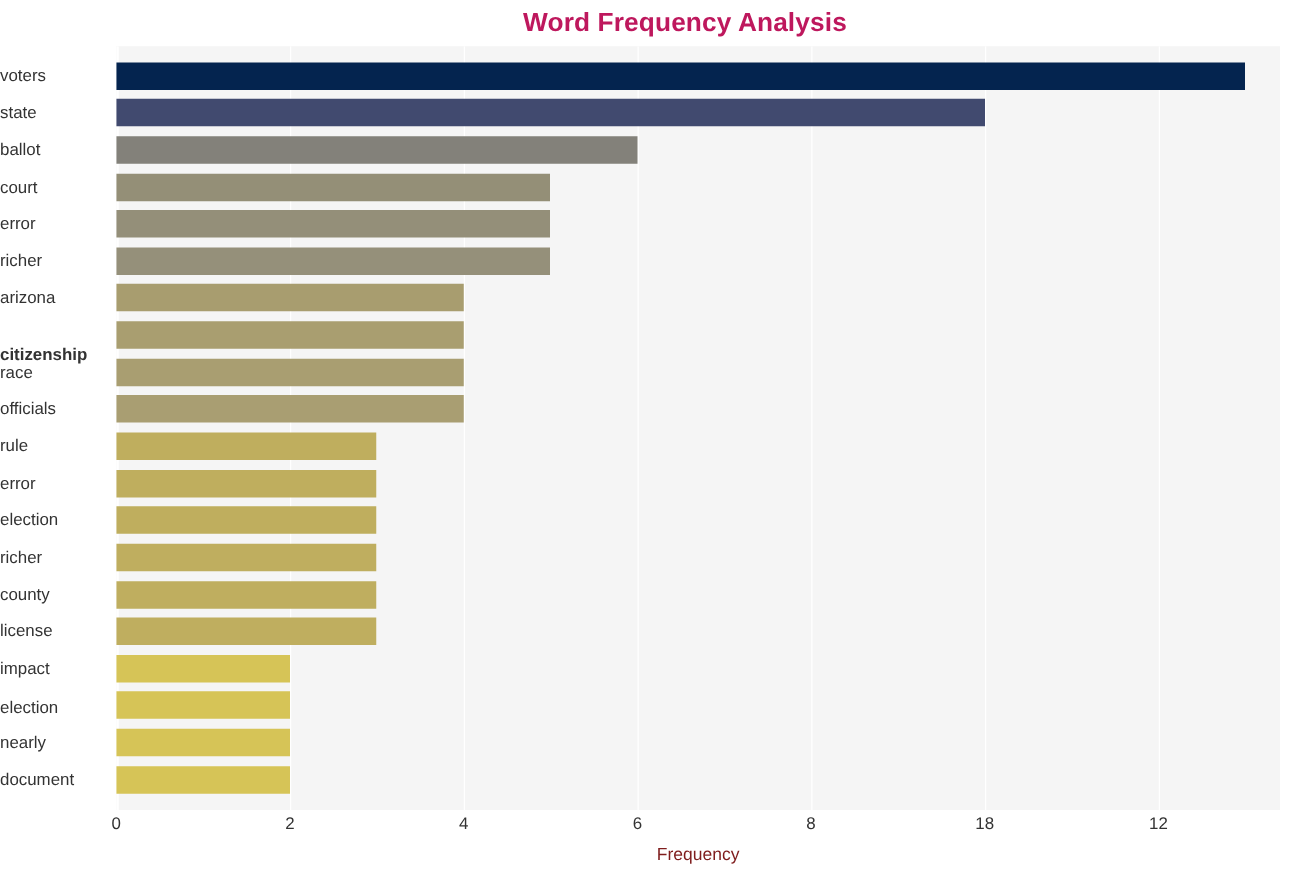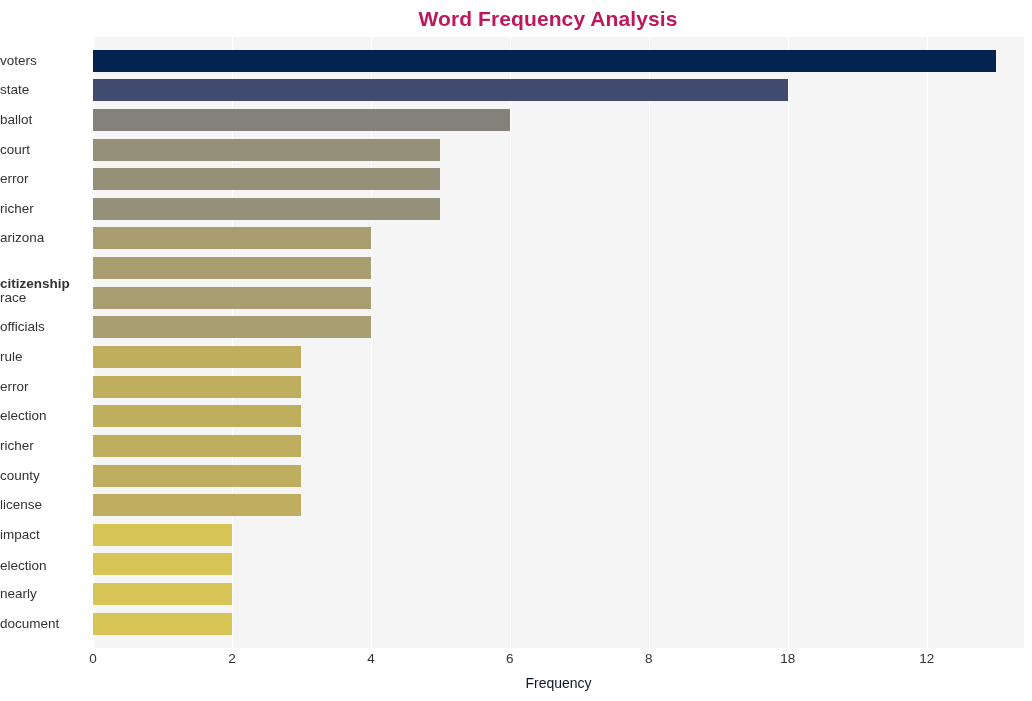--- a/index.html
+++ b/index.html
@@ -107,21 +107,21 @@
     line-height: 18px;
     white-space: nowrap;
   }
   #x-axis-title {
     position: absolute;
     left: 93px;
     top: 674px;
     width: 931px;
     text-align: center;
     font-size: 14px;
-    color: #0f172a;
+    color: #7f1d1d;
     line-height: 18px;
   }
 </style>
 </head>
 <body>
 
 <div id="chart-figure">
 
   <div id="chart-title">Word Frequency Analysis</div>
 

